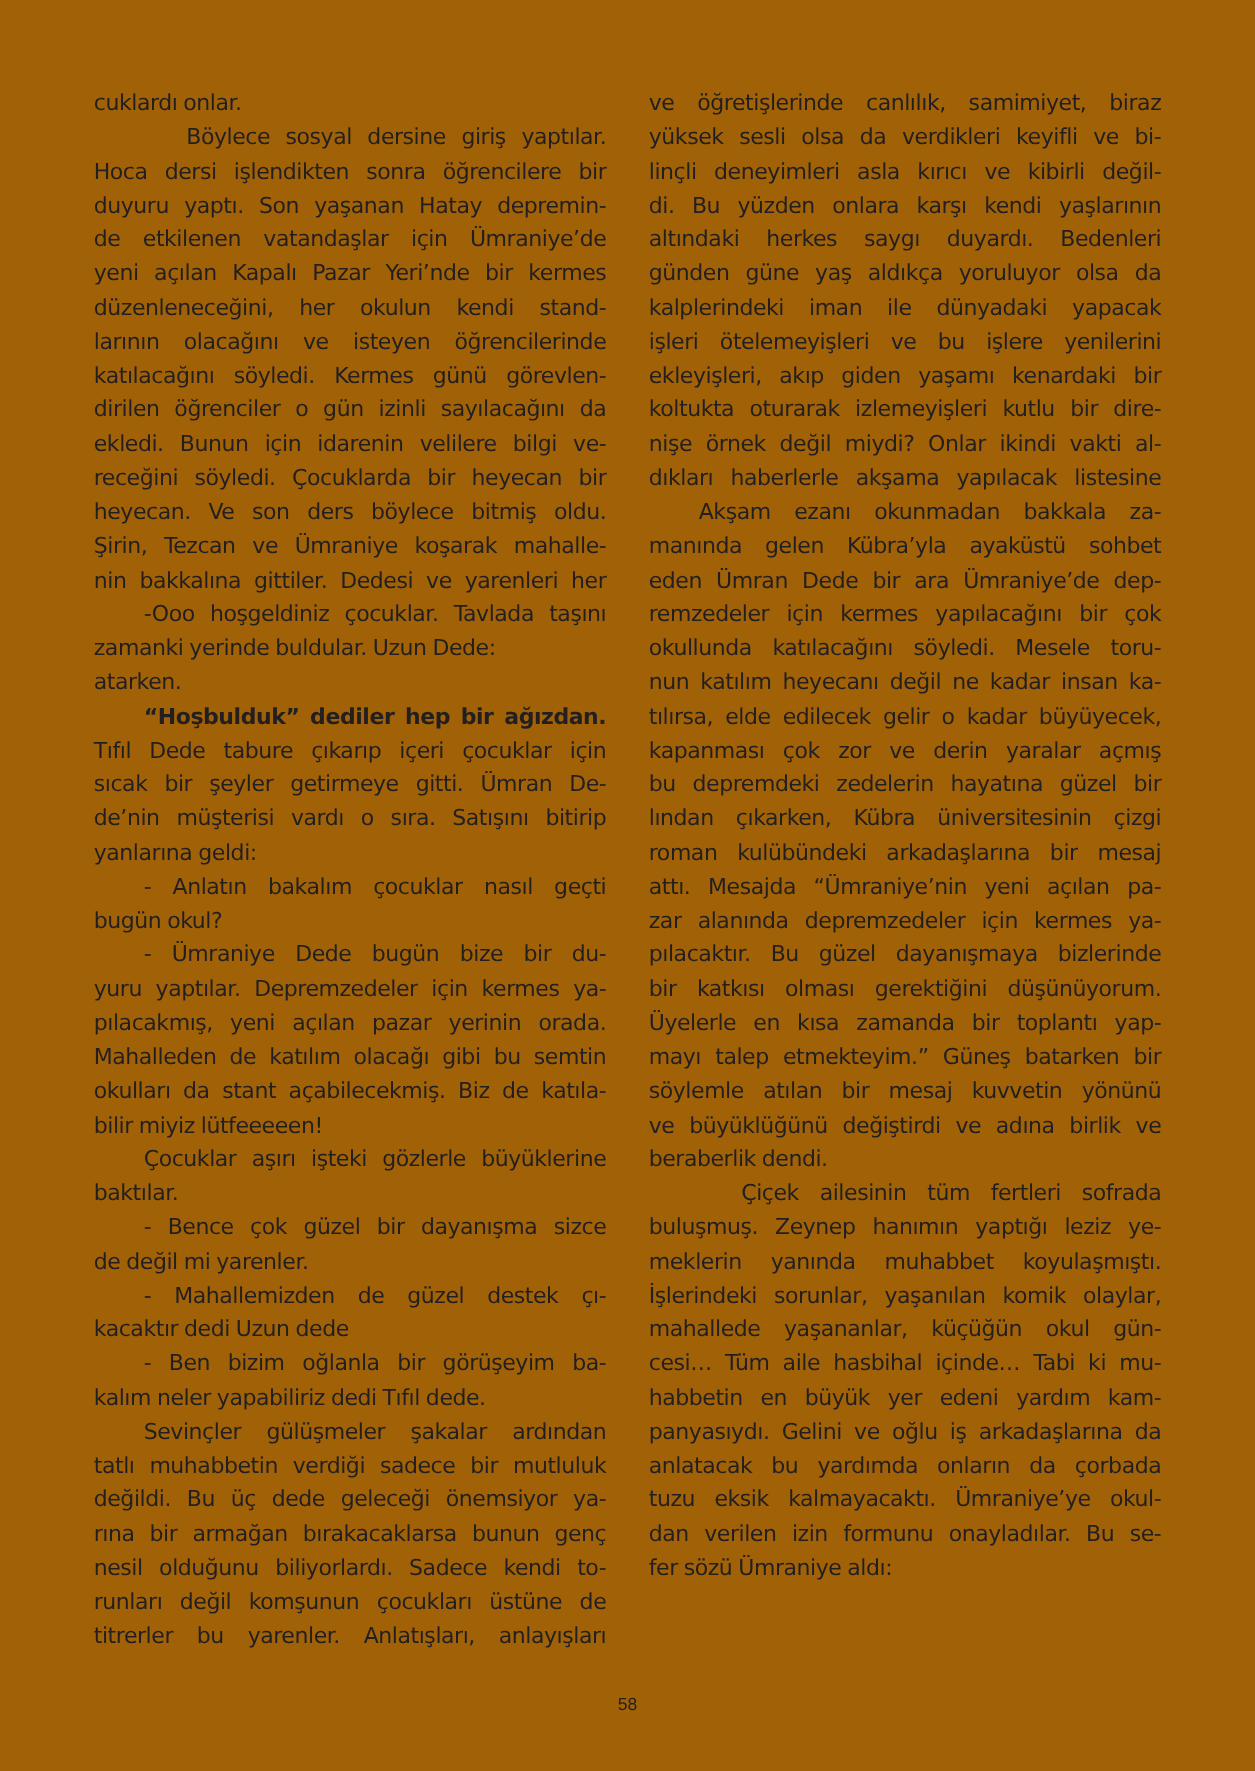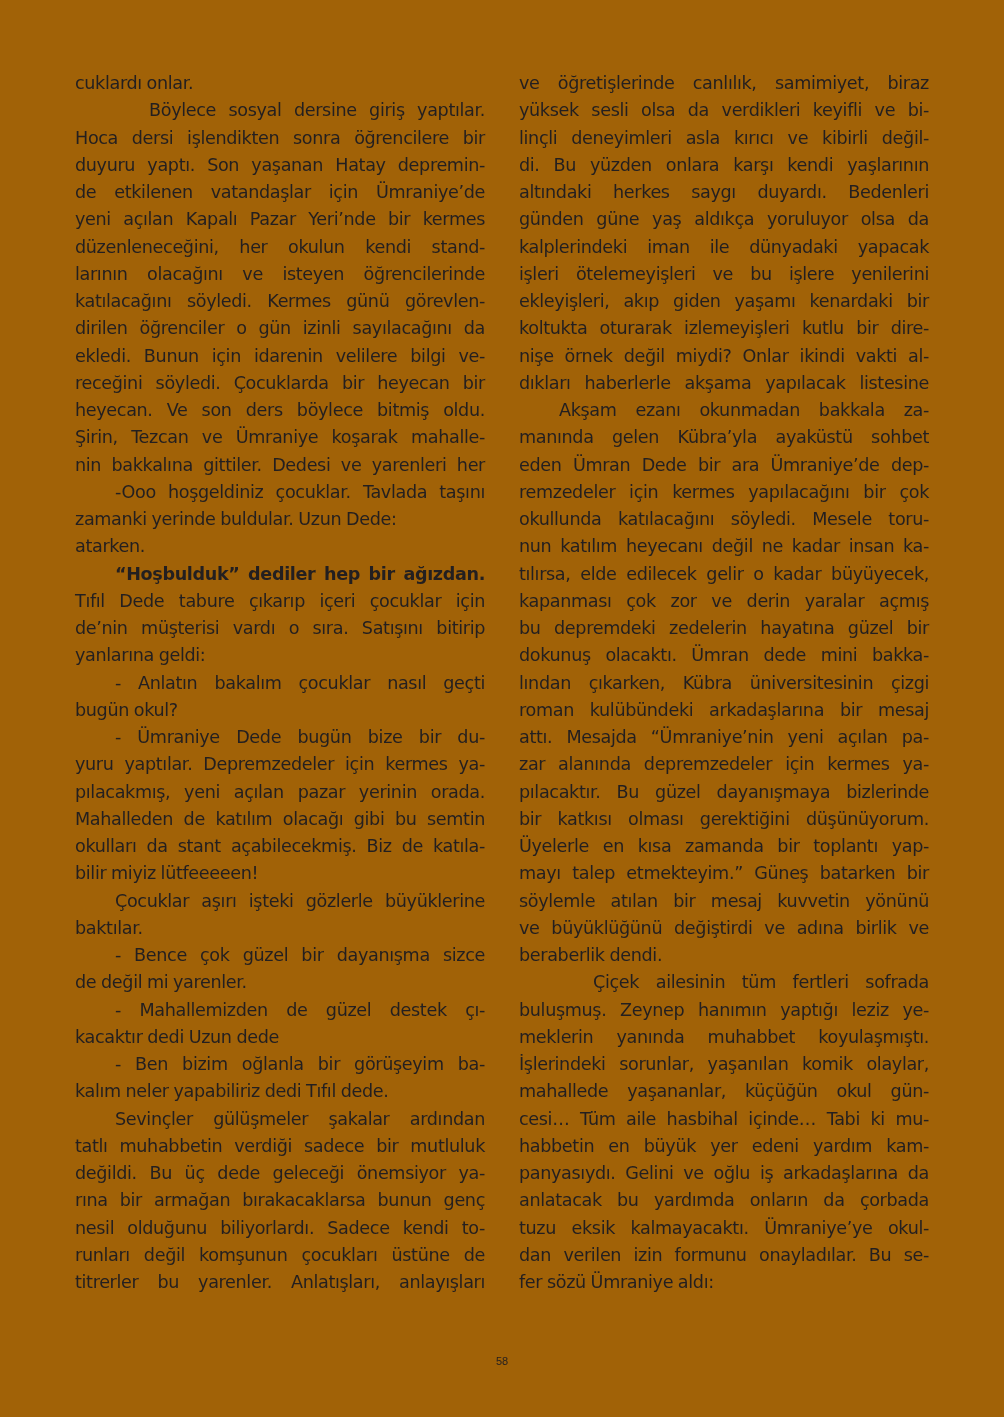--- a/index.html
+++ b/index.html
@@ -20,21 +20,21 @@
     letter-spacing: -0.35px;
     word-spacing: -0.5px;
     overflow: visible;
   }
   .line.last { text-align-last: left; }
   .page-number {
     position: absolute;
     top: 1355px; left: 0; width: 1004px;
     text-align: center;
     font-family: "Liberation Sans", sans-serif;
-    font-size: 11px;
+    font-size: 14px;
     color: #231f20;
   }
 </style>
 </head>
 <body>
 
 <div class="page">
   <div class="col col-left" id="col0">
       <div class="line last" style="padding-left: 0px; width: 410px;">cuklardı onlar.</div>
       <div class="line" style="padding-left: 74px; width: 336px;">Böylece sosyal dersine giriş yaptılar.</div>
@@ -49,20 +49,21 @@
       <div class="line" style="padding-left: 0px; width: 410px;">ekledi. Bunun için idarenin velilere bilgi ve-</div>
       <div class="line" style="padding-left: 0px; width: 410px;">receğini söyledi. Çocuklarda bir heyecan bir</div>
       <div class="line" style="padding-left: 0px; width: 410px;">heyecan. Ve son ders böylece bitmiş oldu.</div>
       <div class="line" style="padding-left: 0px; width: 410px;">Şirin, Tezcan ve Ümraniye koşarak mahalle-</div>
       <div class="line" style="padding-left: 0px; width: 410px;">nin bakkalına gittiler. Dedesi ve yarenleri her</div>
       <div class="line" style="padding-left: 40px; width: 370px;">-Ooo hoşgeldiniz çocuklar. Tavlada taşını</div>
       <div class="line last" style="padding-left: 0px; width: 410px;">zamanki yerinde buldular. Uzun Dede:</div>
       <div class="line last" style="padding-left: 0px; width: 410px;">atarken.</div>
       <div class="line" style="padding-left: 40px; width: 370px; font-weight: bold;">“Hoşbulduk” dediler hep bir ağızdan.</div>
       <div class="line" style="padding-left: 0px; width: 410px;">Tıfıl Dede tabure çıkarıp içeri çocuklar için</div>
+      <div class="line" style="padding-left: 0px; width: 410px;">sıcak bir şeyler getirmeye gitti. Ümran De-</div>
       <div class="line" style="padding-left: 0px; width: 410px;">de’nin müşterisi vardı o sıra. Satışını bitirip</div>
       <div class="line last" style="padding-left: 0px; width: 410px;">yanlarına geldi:</div>
       <div class="line" style="padding-left: 40px; width: 370px;">-     Anlatın bakalım çocuklar nasıl geçti</div>
       <div class="line last" style="padding-left: 0px; width: 410px;">bugün okul?</div>
       <div class="line" style="padding-left: 40px; width: 370px;">-     Ümraniye Dede bugün bize bir du-</div>
       <div class="line" style="padding-left: 0px; width: 410px;">yuru yaptılar. Depremzedeler için kermes ya-</div>
       <div class="line" style="padding-left: 0px; width: 410px;">pılacakmış, yeni açılan pazar yerinin orada.</div>
       <div class="line" style="padding-left: 0px; width: 410px;">Mahalleden de katılım olacağı gibi bu semtin</div>
       <div class="line" style="padding-left: 0px; width: 410px;">okulları da stant açabilecekmiş. Biz de katıla-</div>
       <div class="line last" style="padding-left: 0px; width: 410px;">bilir miyiz lütfeeeeen!</div>
@@ -97,21 +98,20 @@
       <div class="line" style="padding-left: 0px; width: 410px;">dıkları haberlerle akşama yapılacak listesine</div>
       <div class="line" style="padding-left: 40px; width: 370px;">Akşam ezanı okunmadan bakkala  za-</div>
       <div class="line" style="padding-left: 0px; width: 410px;">manında gelen Kübra’yla  ayaküstü sohbet</div>
       <div class="line" style="padding-left: 0px; width: 410px;">eden  Ümran Dede bir ara Ümraniye’de dep-</div>
       <div class="line" style="padding-left: 0px; width: 410px;">remzedeler için  kermes yapılacağını bir çok</div>
       <div class="line" style="padding-left: 0px; width: 410px;">okullunda  katılacağını söyledi. Mesele toru-</div>
       <div class="line" style="padding-left: 0px; width: 410px;">nun katılım heyecanı değil ne kadar insan ka-</div>
       <div class="line" style="padding-left: 0px; width: 410px;">tılırsa, elde edilecek gelir o kadar büyüyecek,</div>
       <div class="line" style="padding-left: 0px; width: 410px;">kapanması  çok zor ve  derin yaralar açmış</div>
       <div class="line" style="padding-left: 0px; width: 410px;">bu depremdeki zedelerin  hayatına güzel bir</div>
-      <div class="line" style="padding-left: 0px; width: 410px;">dokunuş  olacaktı. Ümran dede mini bakka-</div>
       <div class="line" style="padding-left: 0px; width: 410px;">lından çıkarken, Kübra üniversitesinin çizgi</div>
       <div class="line" style="padding-left: 0px; width: 410px;">roman kulübündeki arkadaşlarına bir mesaj</div>
       <div class="line" style="padding-left: 0px; width: 410px;">attı.  Mesajda “Ümraniye’nin yeni açılan pa-</div>
       <div class="line" style="padding-left: 0px; width: 410px;">zar alanında depremzedeler için kermes ya-</div>
       <div class="line" style="padding-left: 0px; width: 410px;">pılacaktır. Bu güzel dayanışmaya bizlerinde</div>
       <div class="line" style="padding-left: 0px; width: 410px;">bir katkısı olması gerektiğini düşünüyorum.</div>
       <div class="line" style="padding-left: 0px; width: 410px;">Üyelerle en  kısa zamanda bir toplantı yap-</div>
       <div class="line" style="padding-left: 0px; width: 410px;">mayı talep etmekteyim.” Güneş batarken bir</div>
       <div class="line" style="padding-left: 0px; width: 410px;">söylemle atılan bir mesaj kuvvetin yönünü</div>
       <div class="line" style="padding-left: 0px; width: 410px;">ve büyüklüğünü değiştirdi ve adına birlik ve</div>

